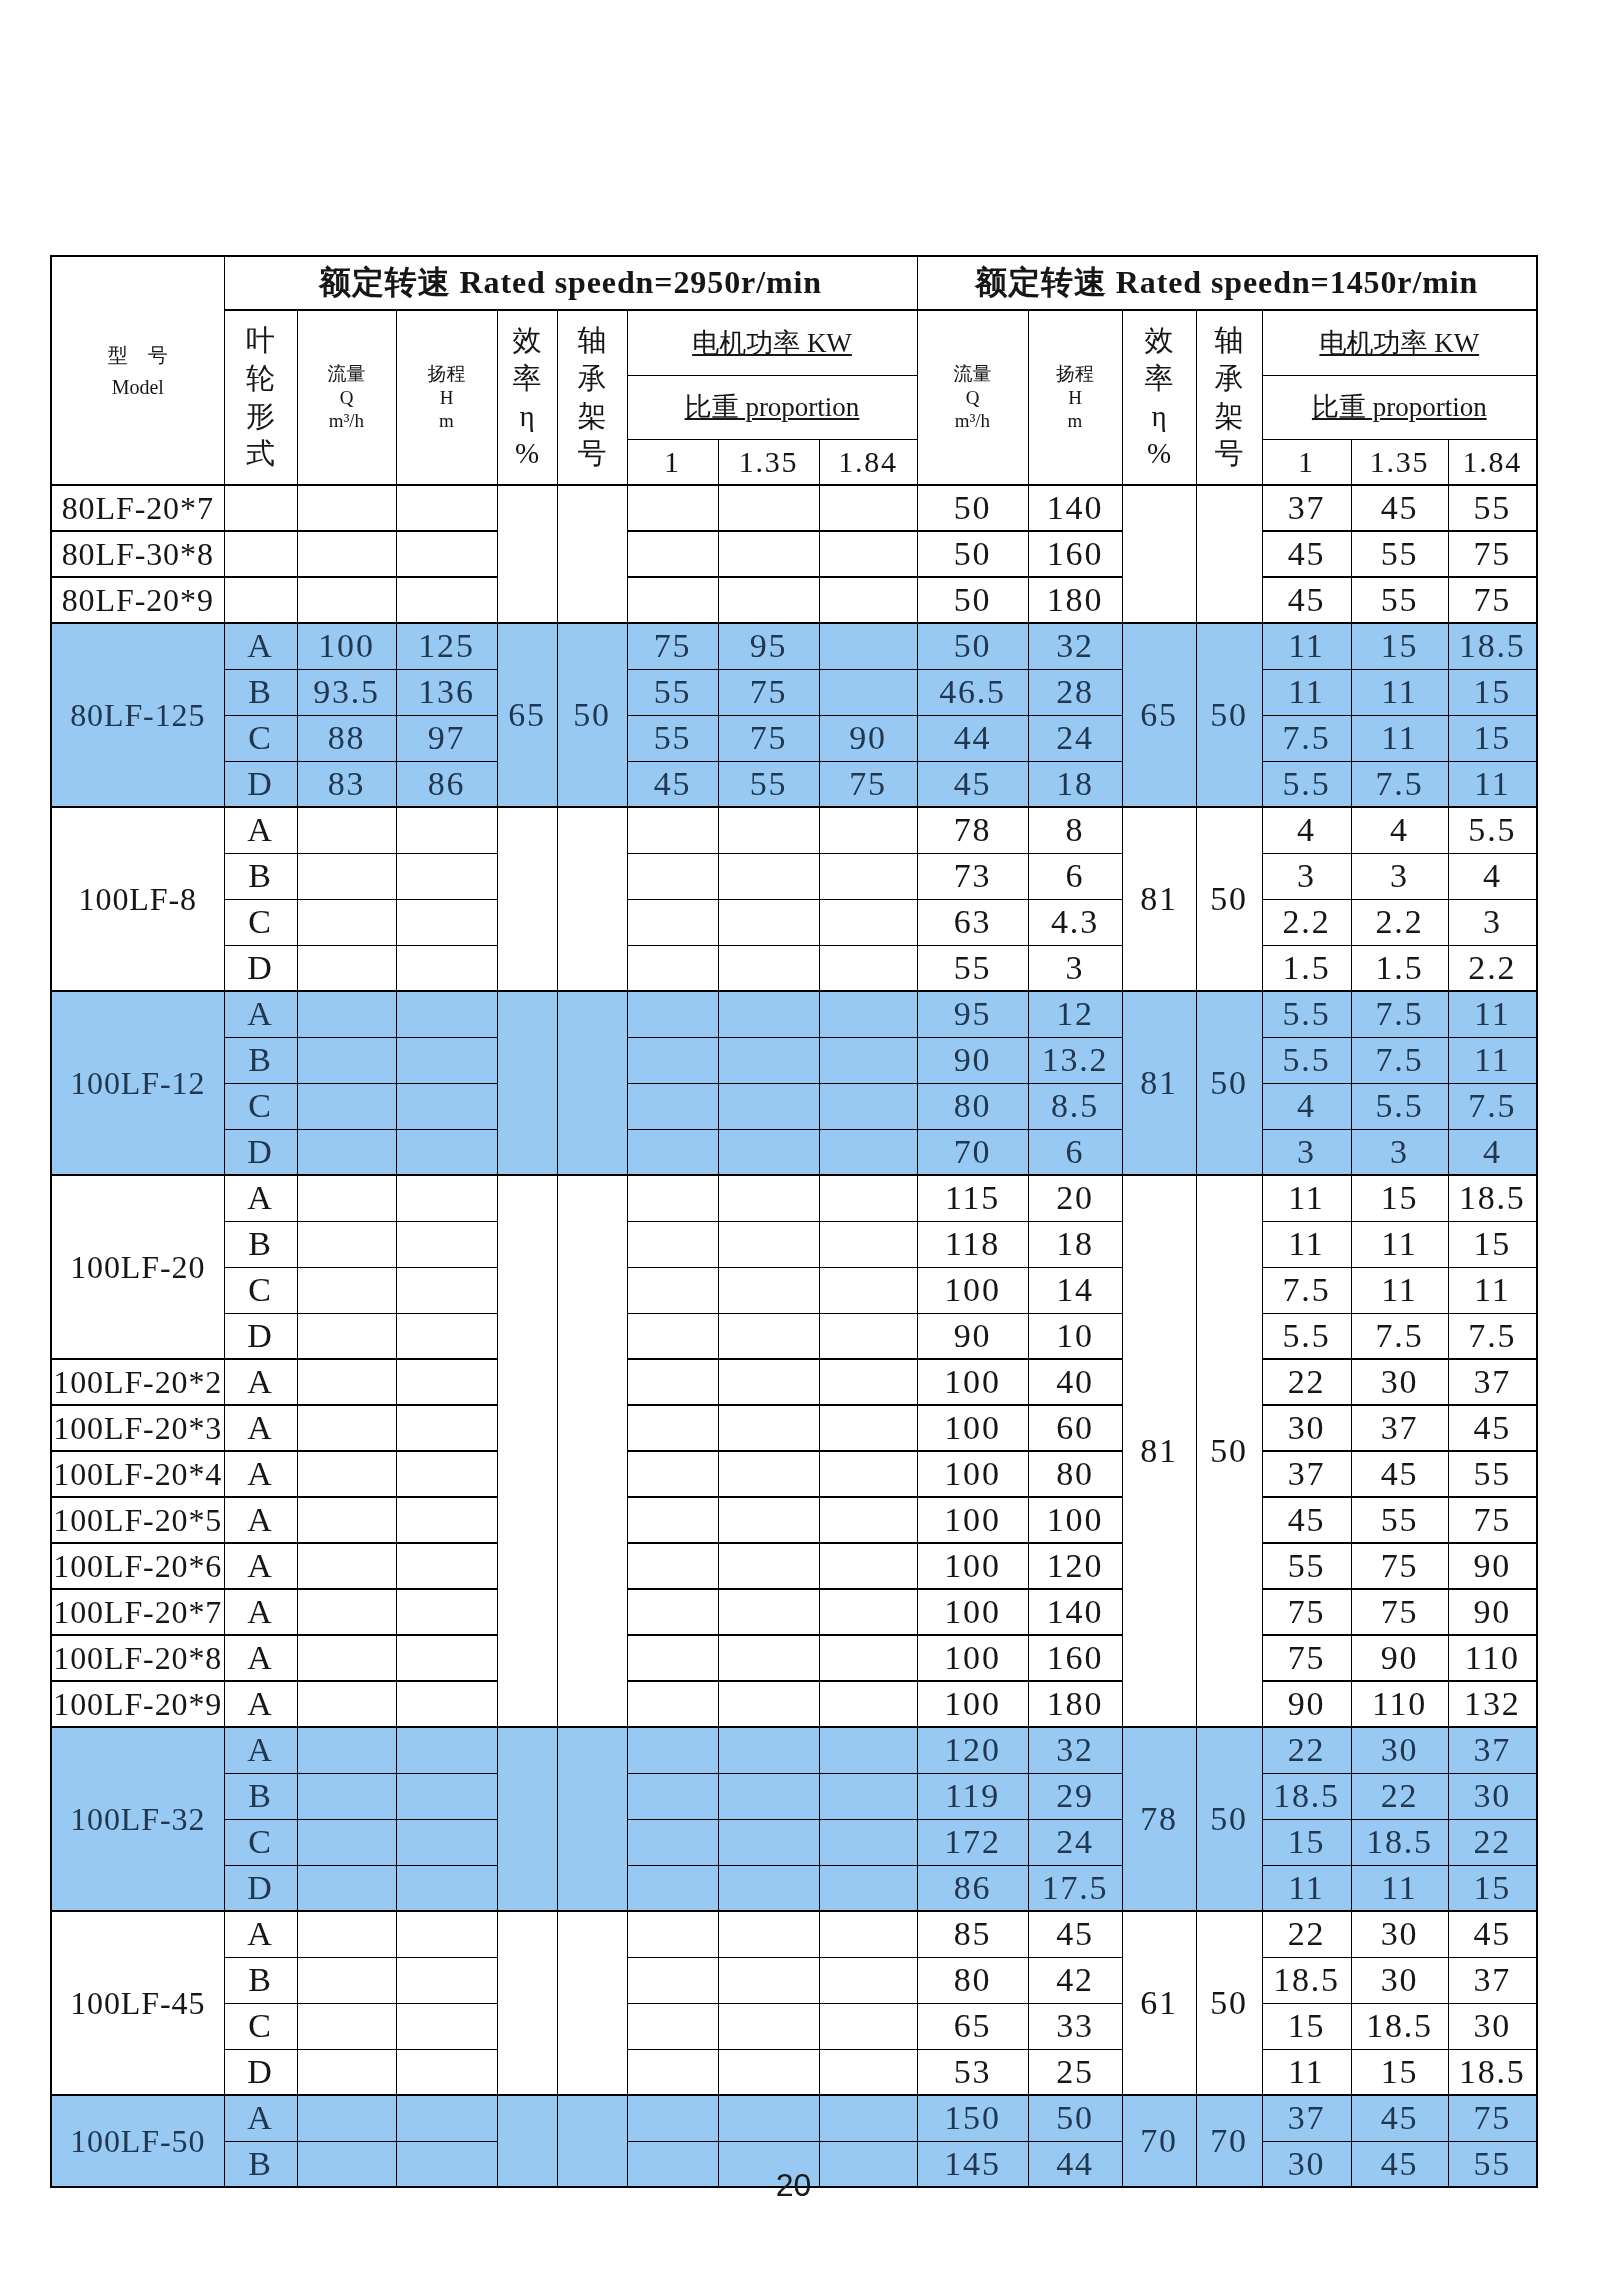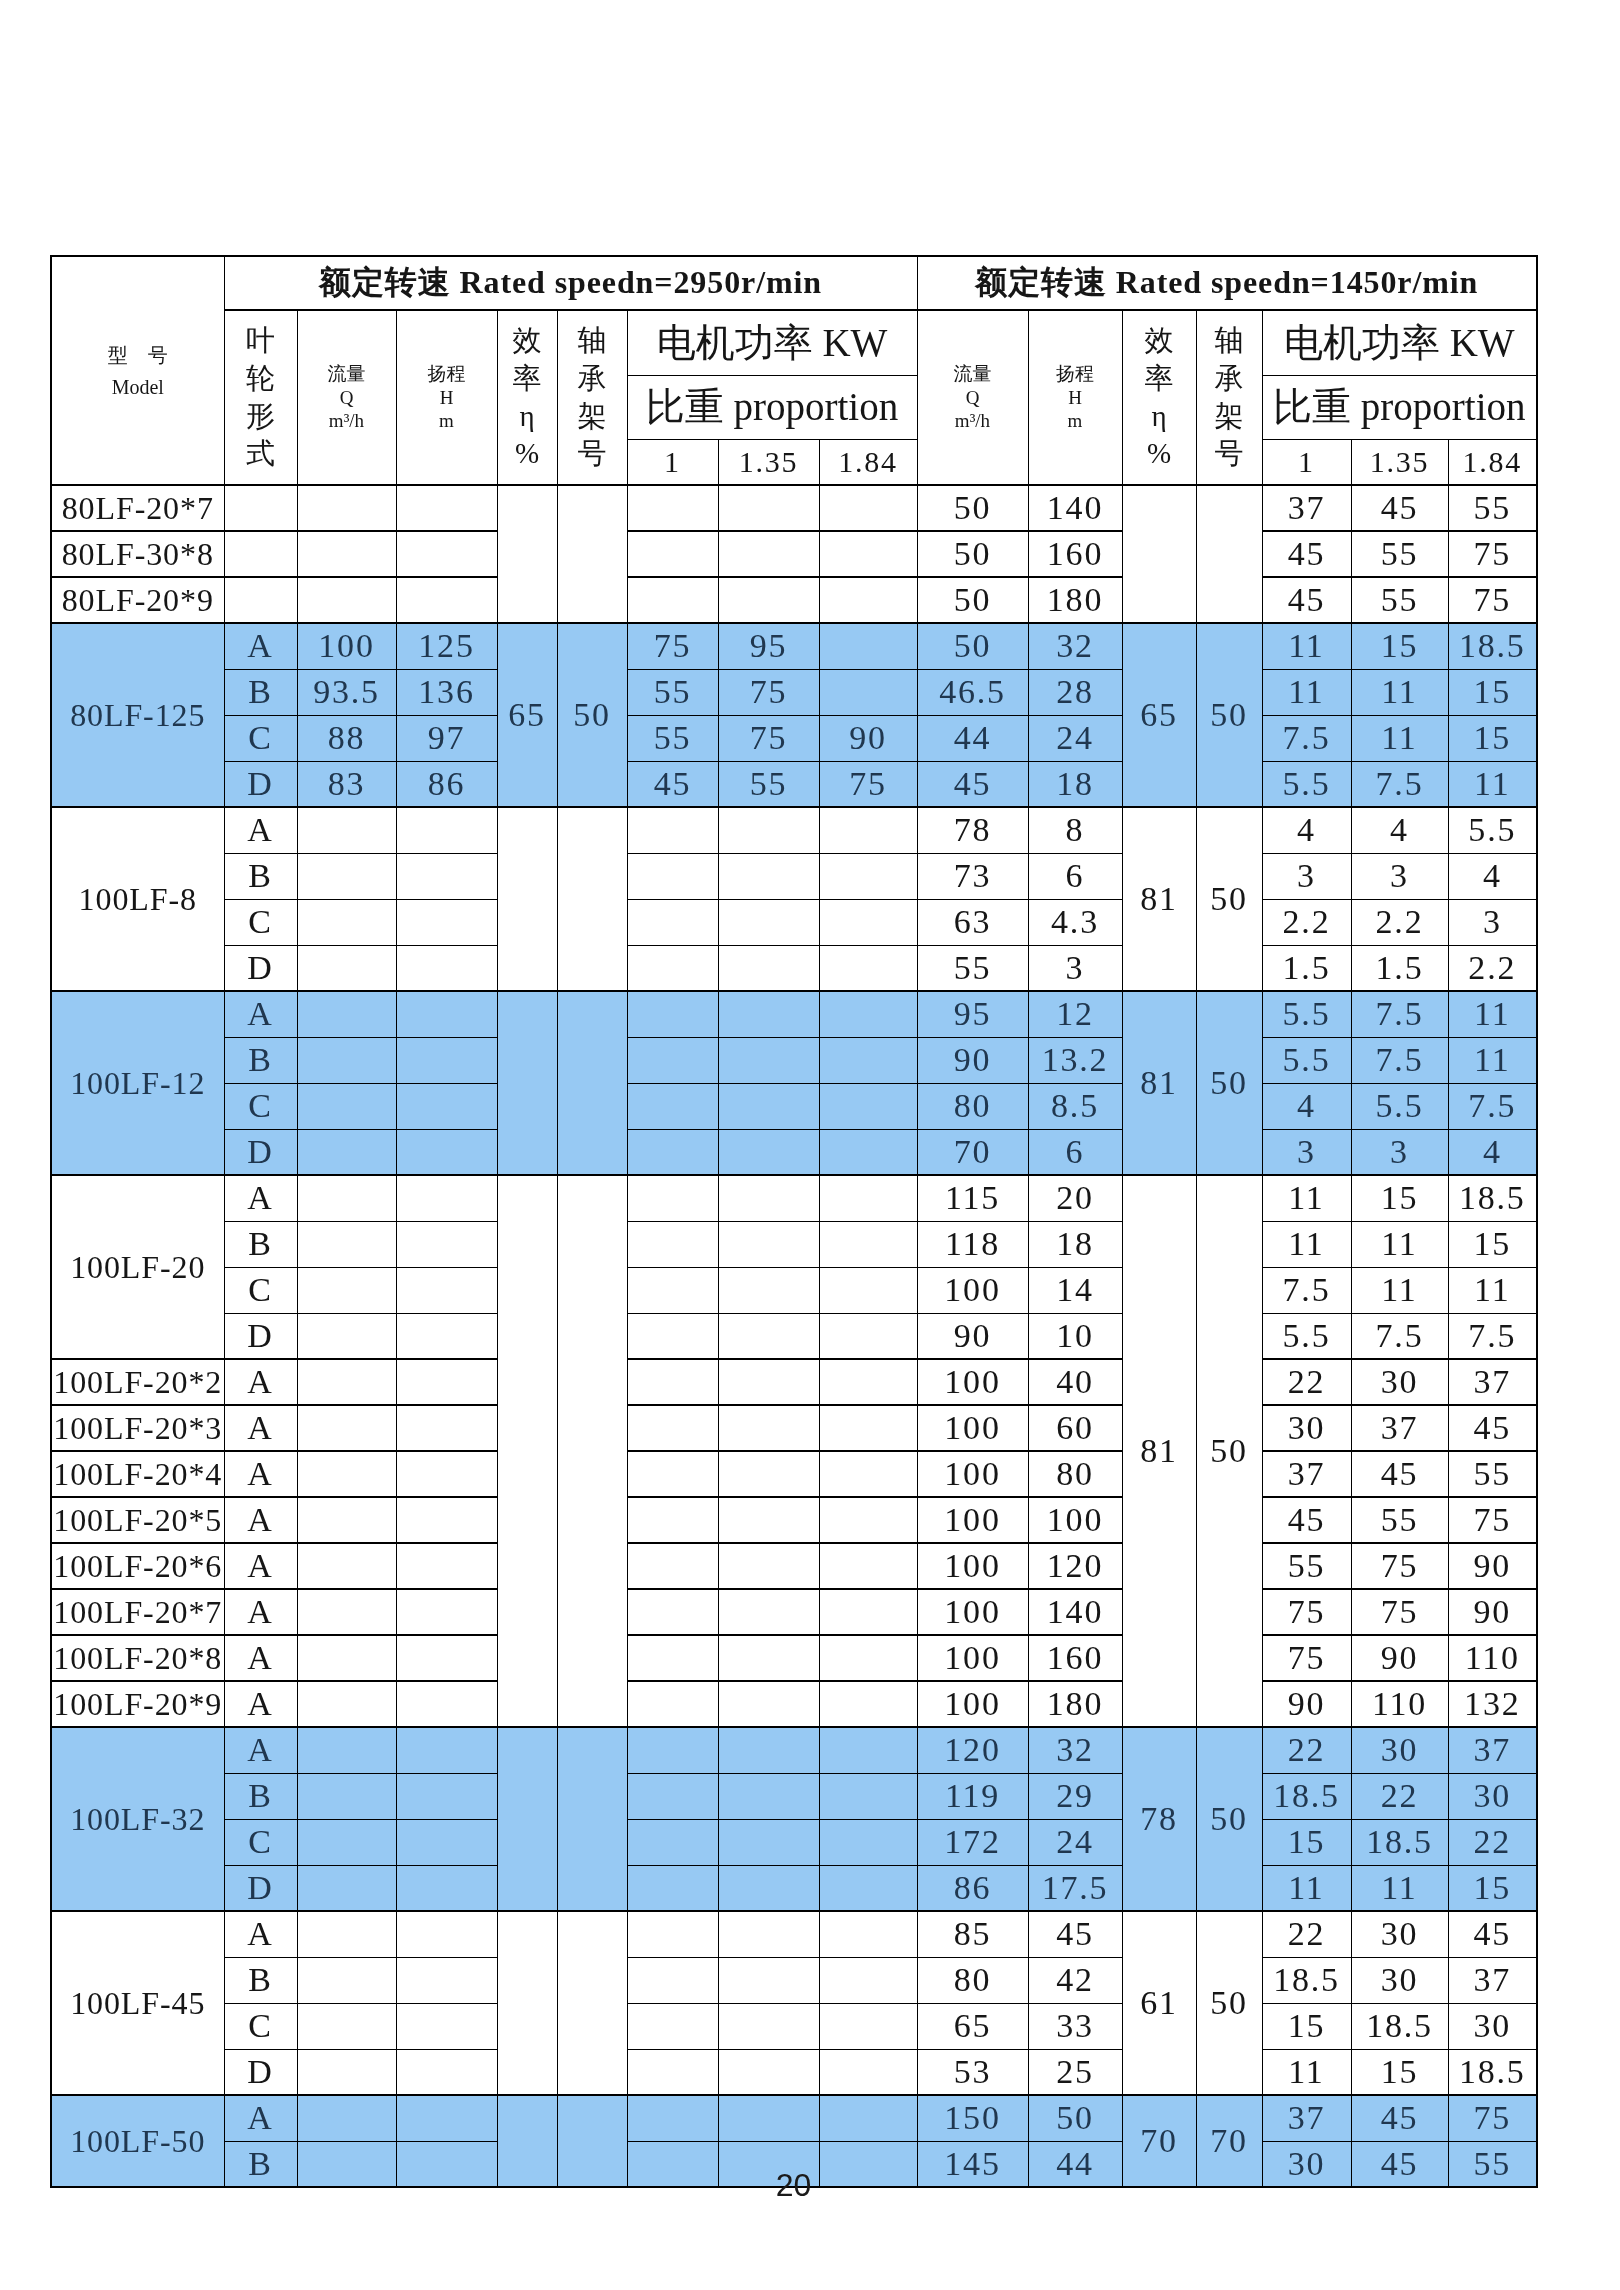--- a/index.html
+++ b/index.html
@@ -29,21 +29,21 @@
   tr.h-main   { height:65px; }
   tr.h-prop   { height:64px; }
   tr.h-ratio  { height:46px; }
   tr.h-banner td { border-bottom-width:2.7px; }
   tr.h-ratio td  { border-bottom-width:2.7px; }
   .banner { font-weight:bold; font-size:32px; letter-spacing:0.9px; }
   .pre { white-space:pre-line; line-height:1.25; }
   .model-h { font-size:20px; line-height:1.6; }
   .vh { font-size:29px; line-height:1.3; }
   .mlh { font-size:19px; }
-  .kwh { font-size:39px; }
+  .kwh { font-size:27px;text-decoration:underline; }
   .ratio { font-size:30px; letter-spacing:1.8px; }
   tbody tr { height:46px; }
   tbody td {
     font-size:34px;
     letter-spacing:1.8px;
   }
   tbody td.model { font-size:32px; letter-spacing:0.9px; }
   tbody td.bs { border-top-width:2.7px; }
   tbody tr.hl td { background:#97C9F3; color:#20374F; }
   .pageno {

